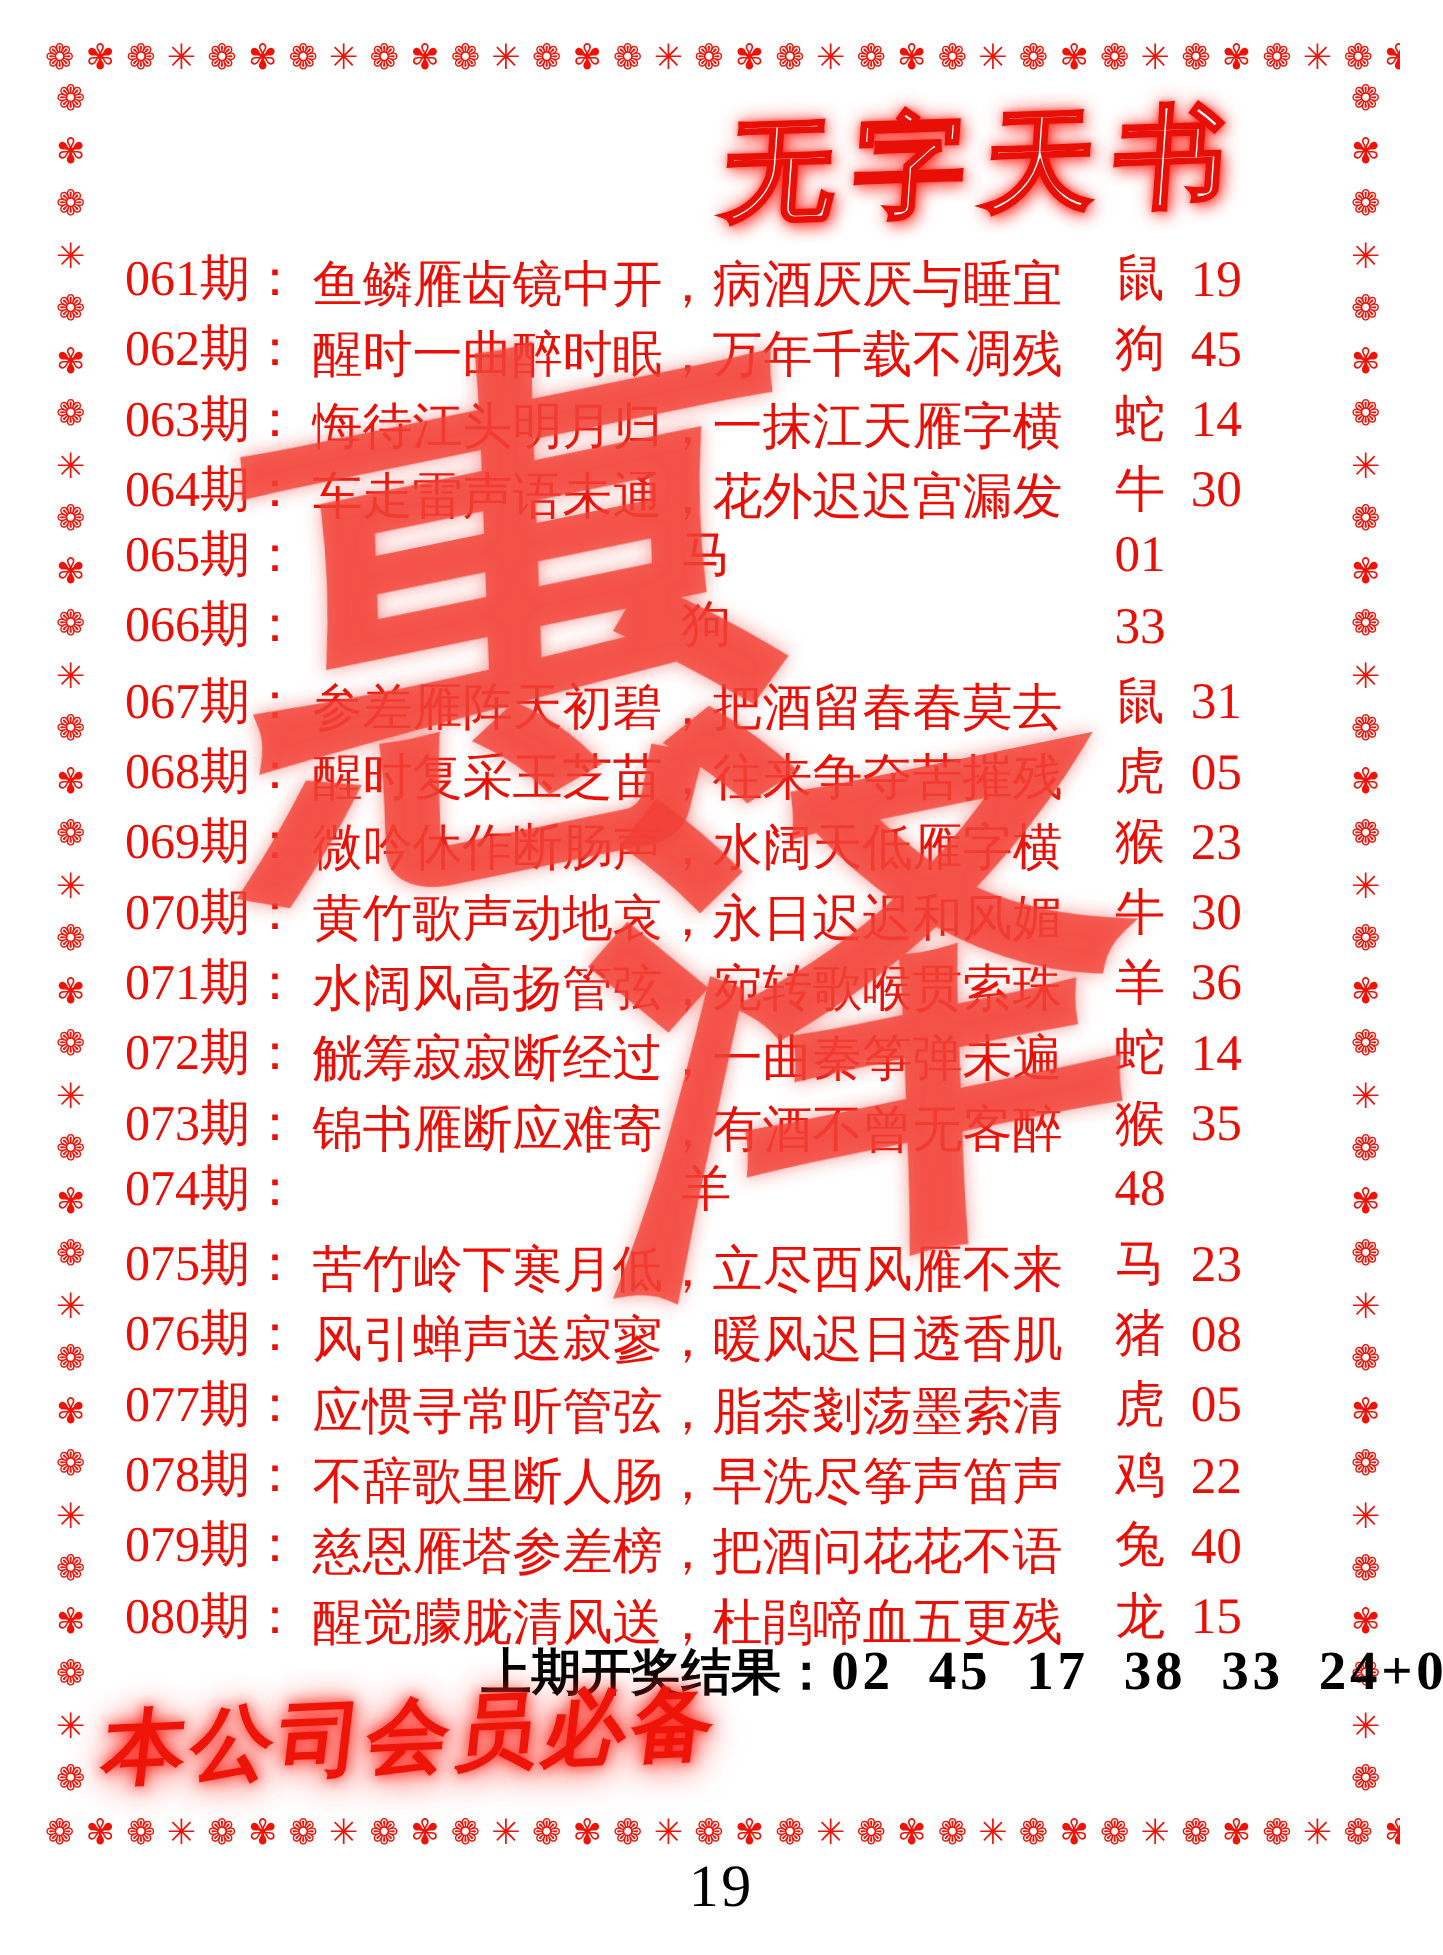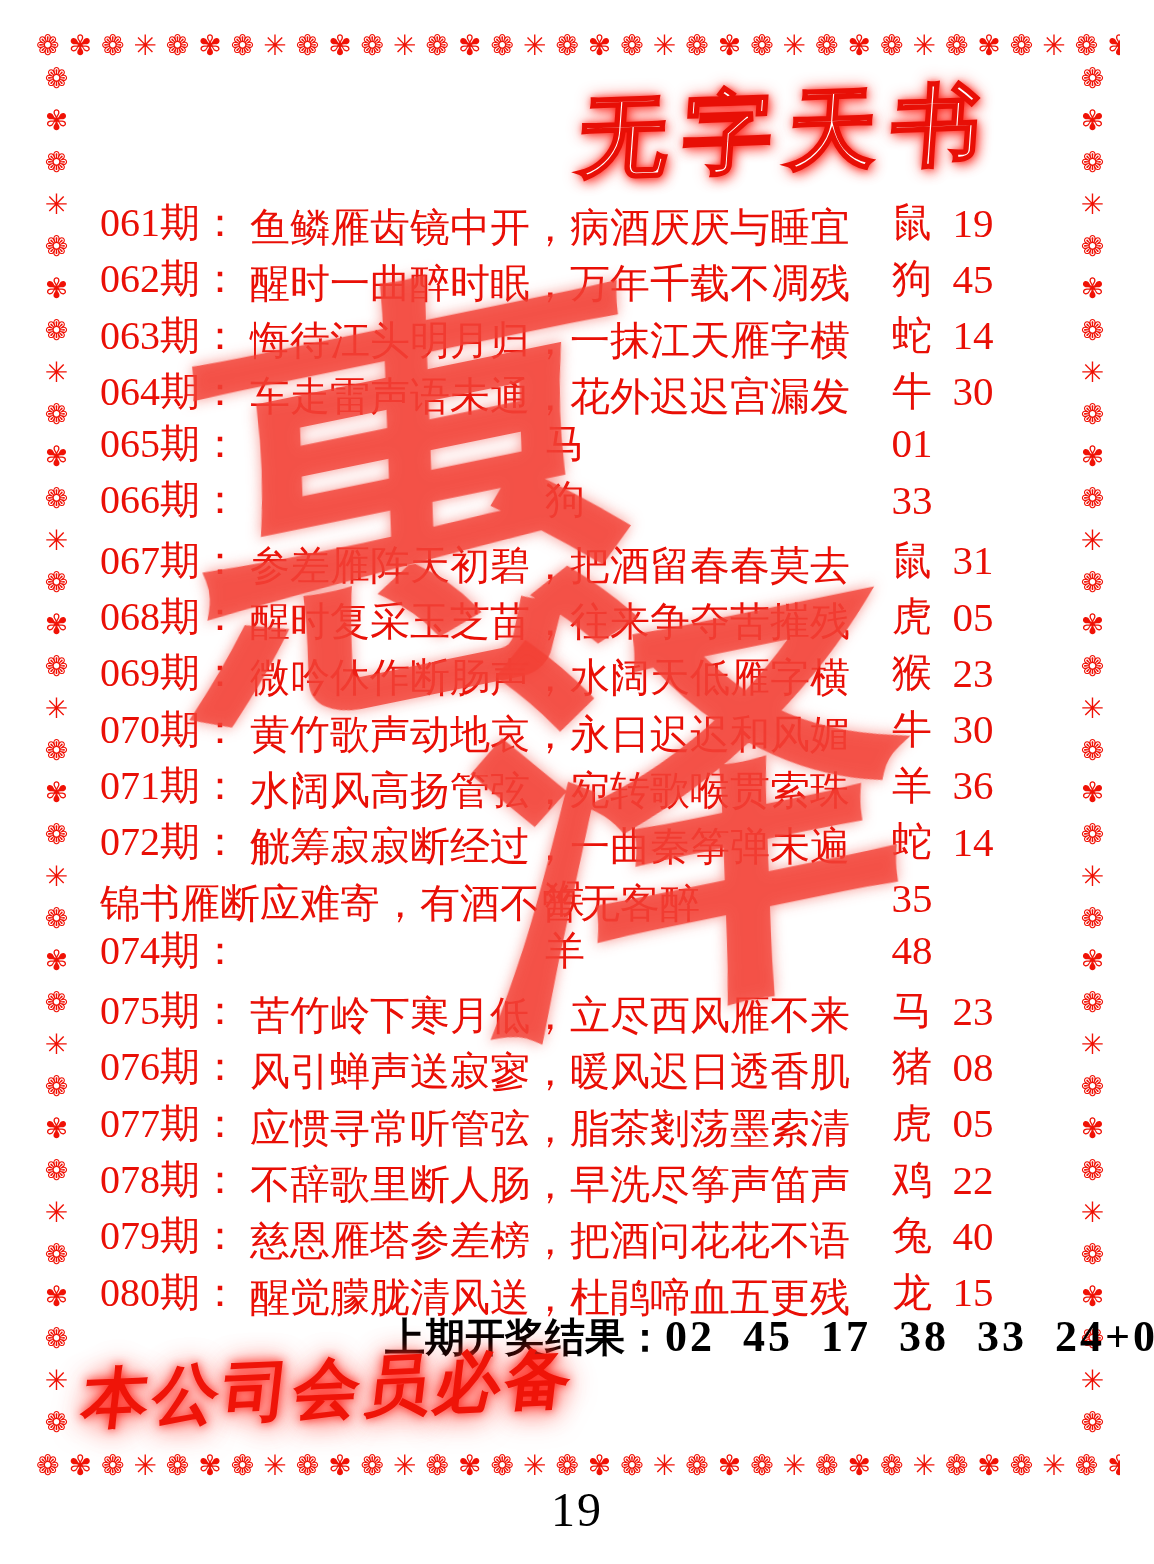--- a/index.html
+++ b/index.html
@@ -148,20 +148,21 @@
       <span class="animal">羊</span>
       <span class="num">36</span>
     </div>
     <div class="row">
       <span class="period">072期：</span>
       <span class="poem">觥筹寂寂断经过，一曲秦筝弹未遍</span>
       <span class="animal">蛇</span>
       <span class="num">14</span>
     </div>
     <div class="row">
+      <span class="period">073期：</span>
       <span class="poem">锦书雁断应难寄，有酒不曾无客醉</span>
       <span class="animal">猴</span>
       <span class="num">35</span>
     </div>
     <div class="row">
       <span class="period">074期：</span>
       <span class="animal">羊</span>
       <span class="num">48</span>
     </div>
     <div class="row">

